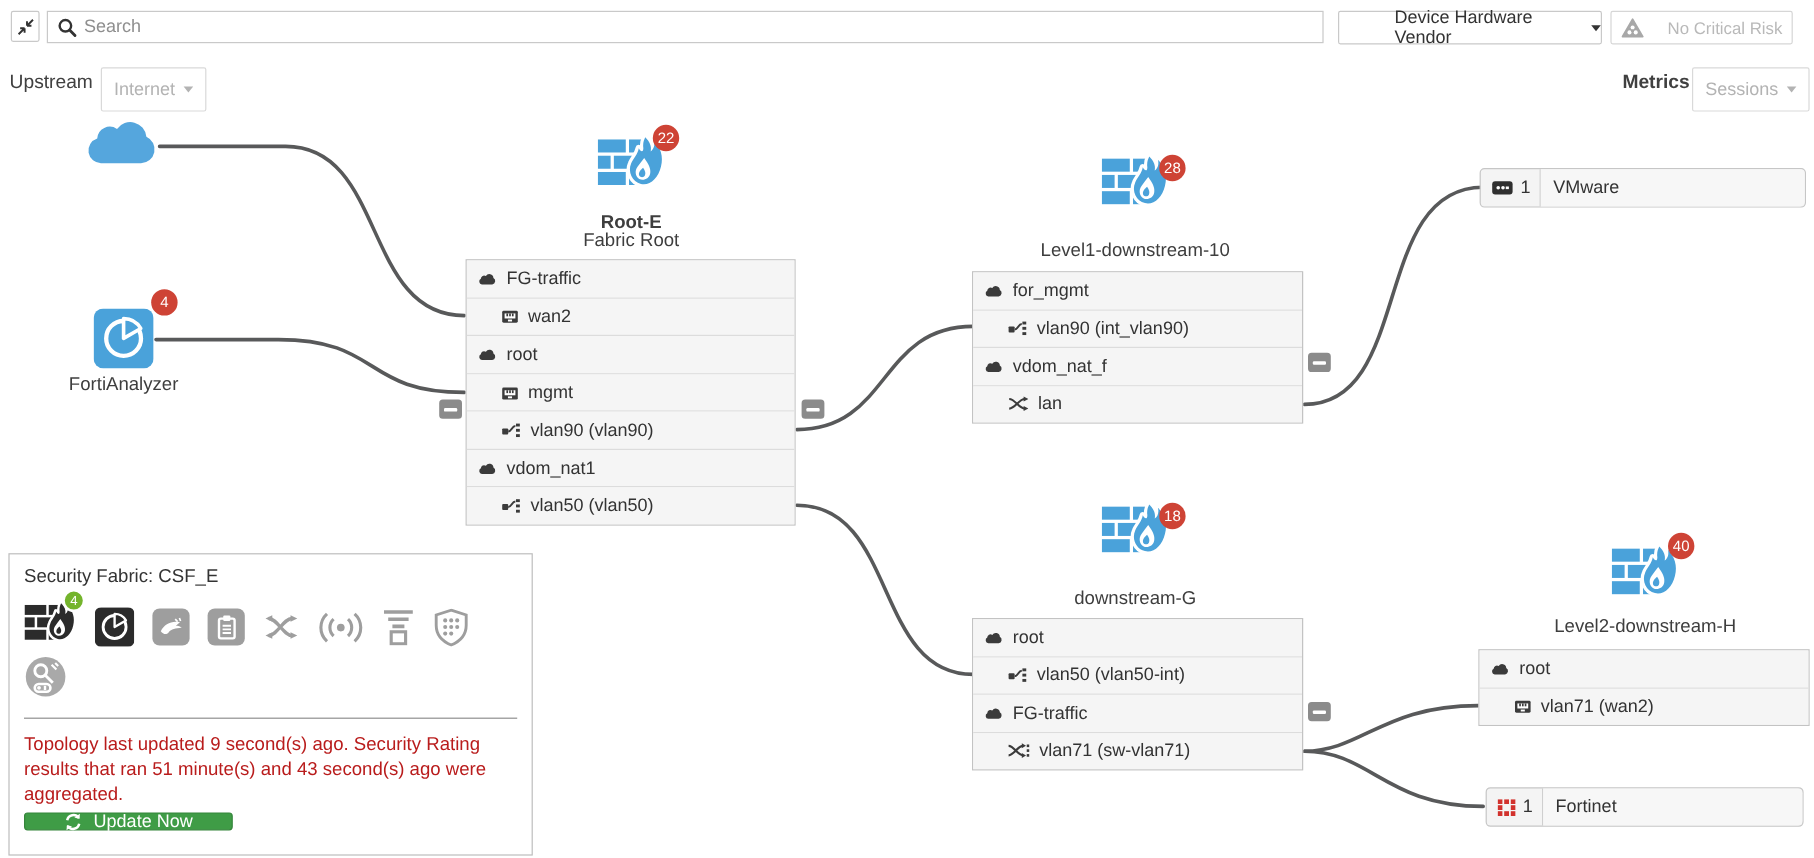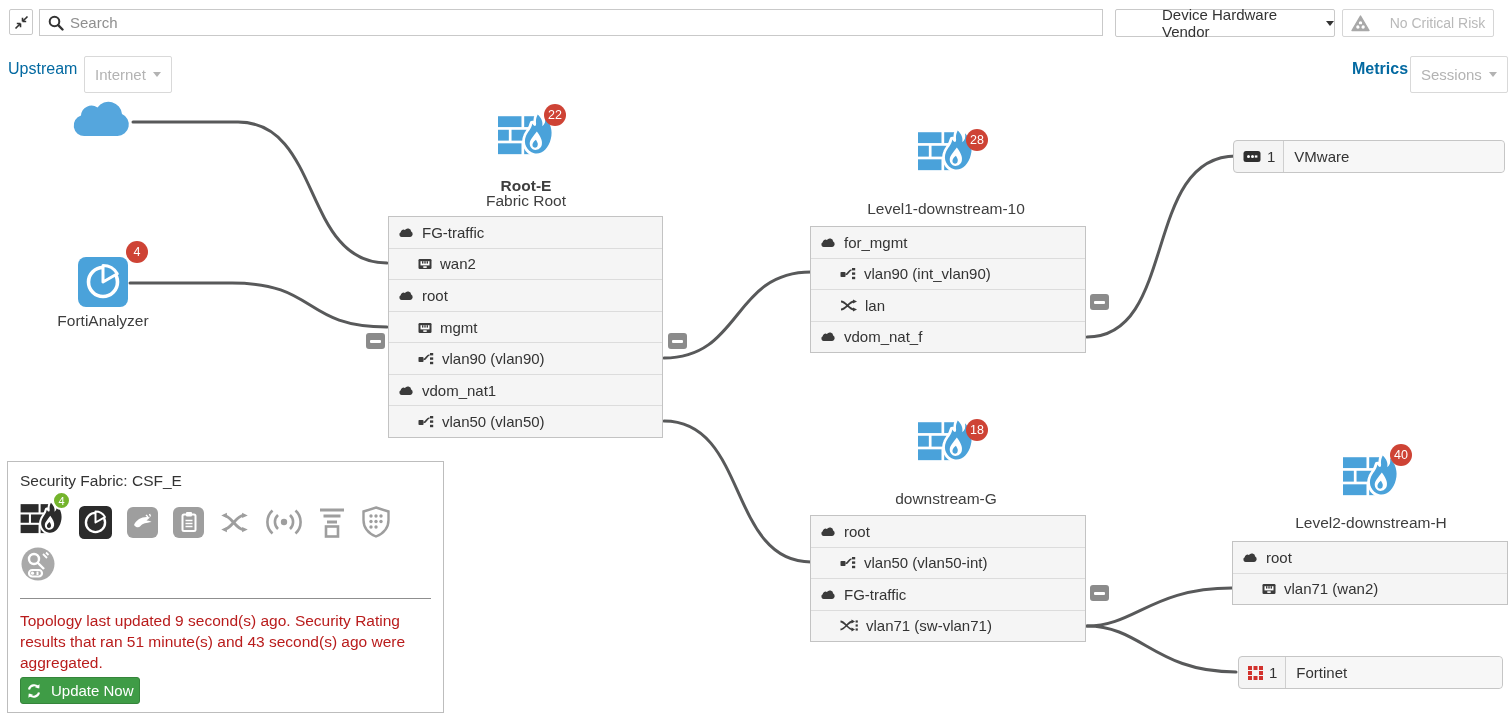--- a/index.html
+++ b/index.html
@@ -17,21 +17,21 @@
   #search-input { border:none; outline:none; flex:1; font-size:15px; height:23px;
                   font-family:"Liberation Sans", sans-serif; color:#333; background:transparent; }
   #search-input::placeholder { color:#8f8f8f; }
   #vendor-btn { left:1115px; top:9px; width:220px; height:28px; font-size:15px; color:#333; gap:7px;padding-left:46px; }
   #risk-btn { left:1342px; top:9px; width:152px; height:28px; font-size:14px; color:#b9b9b9;
               gap:20px; border:1px solid #d6d6d6; }
   .caret { width:0; height:0; border-left:4px solid transparent; border-right:4px solid transparent;
            border-top:5px solid currentColor; display:inline-block; }
 
   
-  .bar-label { font-size:16px; color:#0369a1; }
+  .bar-label { font-size:16px; color:#404040; }
   .drop-disabled { border:1px solid #d9d9d9; border-radius:2px; color:#b3b3b3; font-size:15px;
                    display:flex; align-items:center; gap:7px; padding:0 10px; height:37px; background:#fff; }
   #upstream-label { left:8px; top:60px; }
   #upstream-drop { left:84px; top:56px; }
   #metrics-label { left:1352px; top:60px;font-weight:bold; }
   #sessions-drop { left:1410px; top:56px; }
 
   
   #links { left:0; top:0; pointer-events:none; }
   .badge { width:22px; height:22px; border-radius:50%; background:#ce4335; color:#fff;
@@ -62,21 +62,21 @@
                   border:1px solid #bdbdbd; }
   #fabric-title { position:absolute; left:12px; top:10px; font-size:15.5px; color:#333; }
   .fabric-row1 { position:absolute; left:12px; top:38px; display:flex; align-items:center; gap:15px; }
   .fabric-row2 { position:absolute; left:12px; top:84px; }
   .sq-icon { width:31px; height:31px; border-radius:6px; background:#9e9e9e;
              display:flex; align-items:center; justify-content:center; }
   .gray-glyph { color:#9e9e9e; }
   #fabric-divider { position:absolute; left:12px; right:12px; top:136px; border-top:1px solid #8f8f8f; }
   #fabric-status { position:absolute; left:12px; top:148px; width:414px; font-size:15.5px;
                    line-height:21px; color:#b91c1c; }
-  #update-btn { position:absolute; left:12px; top:215px; height:27px; padding:0 5px;
+  #update-btn { position:absolute; left:12px; top:215px; height:15px; padding:0 32px;
                 background:#3f9c46; border:1px solid #35853b; border-radius:3px; color:#fff;
                 font-size:15px; display:flex; align-items:center; gap:9px; cursor:pointer; }
   .fg-wrap { position:relative; }
   .green-badge { position:absolute; top:-9px; right:-7px; width:19px; height:19px; border-radius:50%;
                  background:#74b42c; border:2px solid #fff; color:#fff; font-size:11px;
                  display:flex; align-items:center; justify-content:center; }
 </style>
 </head>
 <body>
 
@@ -275,31 +275,31 @@
         <use href="#sym-cloud-sm"></use>
       </svg>
       <span>for_mgmt</span>
     </div>
   <div class="vrow indent">
       <svg width="16" height="14">
         <use href="#sym-vlan"></use>
       </svg>
       <span>vlan90 (int_vlan90)</span>
     </div>
+  <div class="vrow">
+      <svg width="15" height="11">
+        <use href="#sym-cloud-sm"></use>
+      </svg>
+      <span>vdom_nat_f</span>
+    </div>
   <div class="vrow indent">
       <svg width="17" height="13">
         <use href="#sym-switch"></use>
       </svg>
       <span>lan</span>
-    </div>
-  <div class="vrow">
-      <svg width="15" height="11">
-        <use href="#sym-cloud-sm"></use>
-      </svg>
-      <span>vdom_nat_f</span>
     </div>
 </div>
 <div class="abs minus-btn" style="left:1088px;top:292px"></div>
 
 <div class="abs device-node" style="left:1233px;top:140px;width:272px;height:33px">
   <div class="device-left">
     <svg width="18" height="13" viewBox="0 0 18 13">
       <rect x="0.5" y="1" width="17" height="11" rx="2.5" fill="#2f2f2f"></rect>
       <circle cx="5.5" cy="6.5" r="1.5" fill="#fff"></circle>
         <circle cx="9.5" cy="6.5" r="1.5" fill="#fff"></circle>

